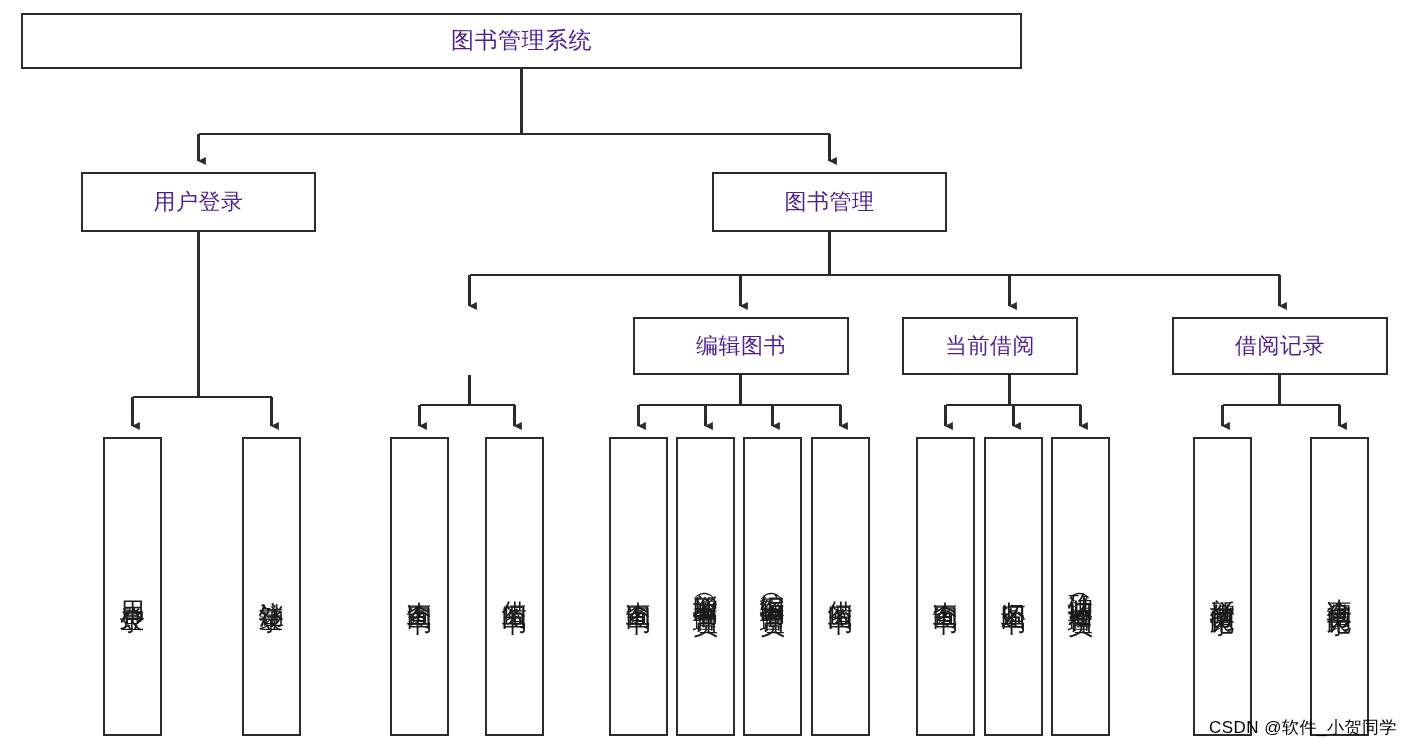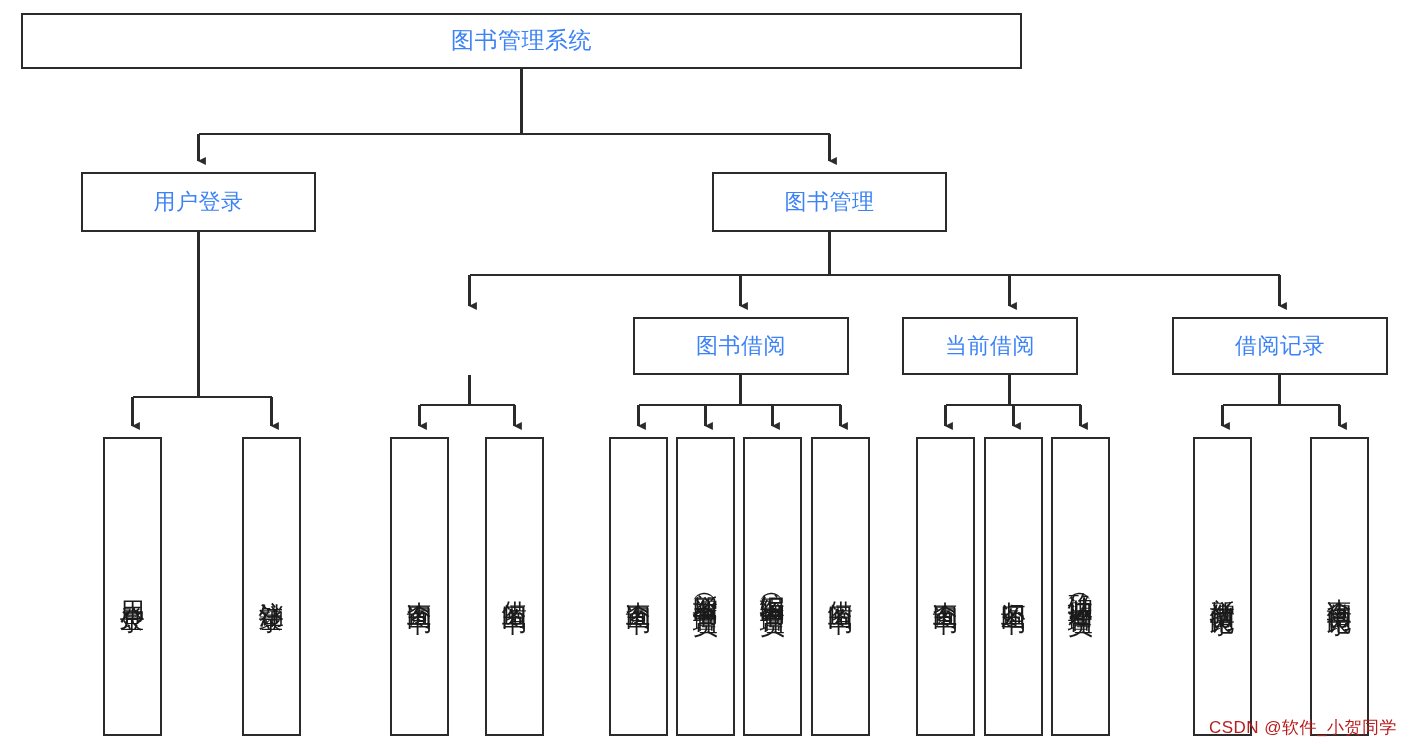--- a/index.html
+++ b/index.html
@@ -24,21 +24,21 @@
   .node-box {
     position: absolute;
     box-sizing: border-box;
     background: #ffffff;
     border: 2.5px solid #2b2b2b;
     display: flex;
     align-items: center;
     justify-content: center;
   }
   .node-label {
-    color: #3b82f6;
+    color: #4c1d95;
     text-align: center;
     line-height: 1.12;
     white-space: nowrap;
     letter-spacing: 0.5px;
   }
   .level-root .node-label { font-size: 23px; }
   .level-2 .node-label { font-size: 22px; }
   .level-3 .node-label { font-size: 22px; }
   .leaf-box {
     position: absolute;
@@ -66,21 +66,21 @@
     top: 0;
     width: 1405px;
     height: 747px;
     pointer-events: none;
   }
   .watermark {
     position: absolute;
     right: 8px;
     bottom: 8px;
     font-size: 17px;
-    color: #b91c1c;
+    color: #000000;
     letter-spacing: 0.5px;
     white-space: nowrap;
   }
 </style>
 </head>
 <body>
 
 <div id="diagram-root">
 
   <svg class="connectors" viewBox="0 0 1405 747" xmlns="http://www.w3.org/2000/svg">
@@ -140,21 +140,21 @@
   </div>
 
   <div class="node-box level-2" style="left:81px; top:172px; width:235px; height:60px;">
     <span class="node-label">用户登录</span>
   </div>
   <div class="node-box level-2" style="left:712px; top:172px; width:235px; height:60px;">
     <span class="node-label">图书管理</span>
   </div>
 
   <div class="node-box level-3" style="left:633px; top:317px; width:216px; height:58px;">
-    <span class="node-label">图书借阅</span>
+    <span class="node-label">编辑图书</span>
   </div>
   <div class="node-box level-3" style="left:902px; top:317px; width:176px; height:58px;">
     <span class="node-label">当前借阅</span>
   </div>
   <div class="node-box level-3" style="left:1172px; top:317px; width:216px; height:58px;">
     <span class="node-label">借阅记录</span>
   </div>
 
   <div class="leaf-box" style="left:103px; top:437px; width:59px; height:299px;">
     <span class="leaf-label">用户登录</span>

